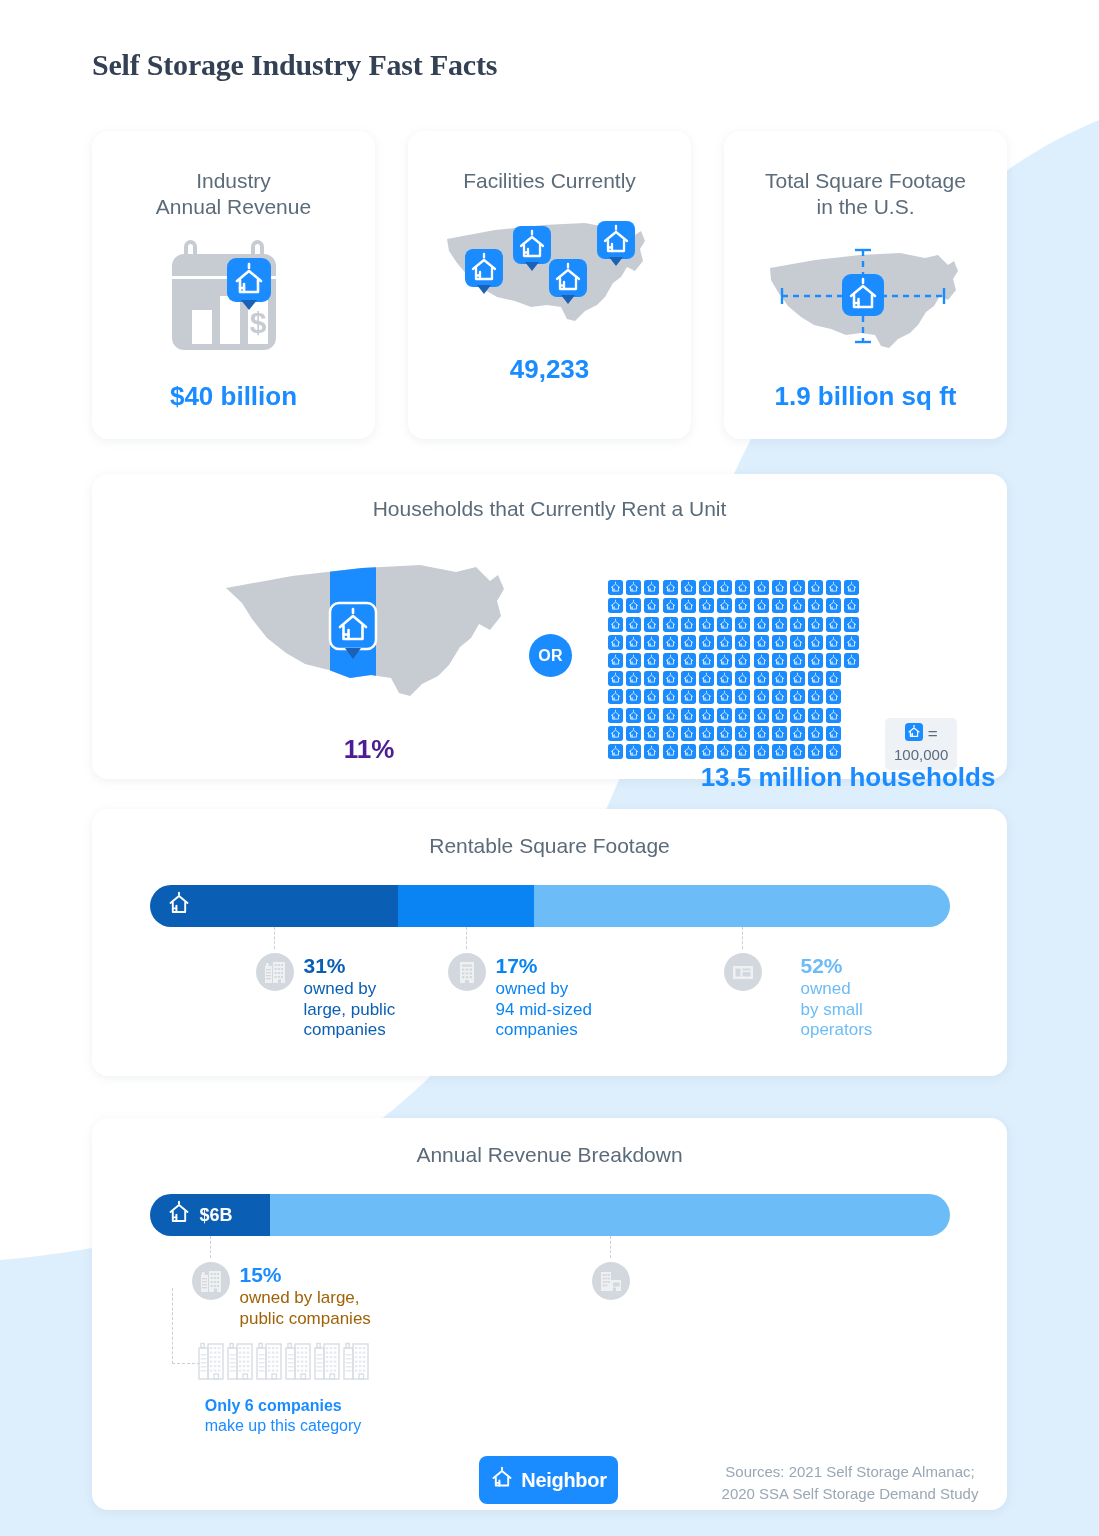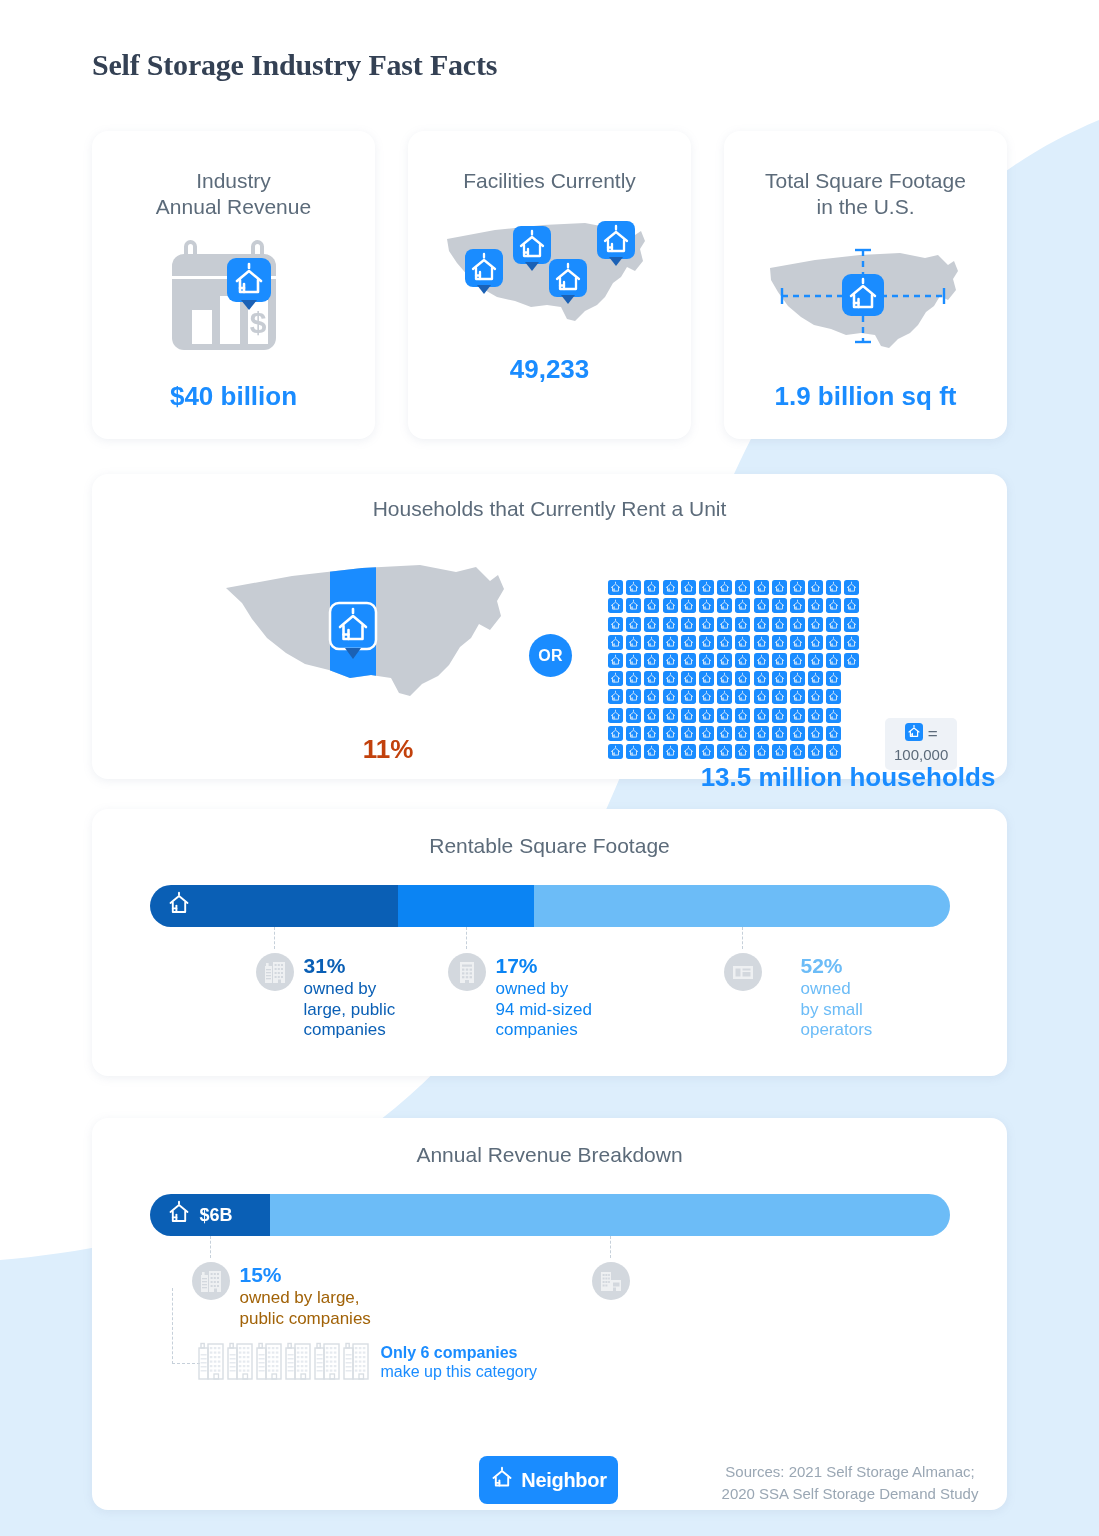--- a/index.html
+++ b/index.html
@@ -43,22 +43,22 @@
   #card-footage   { left: 724px; }
   .top-card .card-head { margin-top: 37px; }
   .top-card .art { height: 130px; display:flex; align-items:center; justify-content:center; margin-top: 12px;}
   .top-card .stat-val { margin-top: 18px; }
 
   
   #card-households { left: 92px; top: 474px; width: 915px; height: 305px; }
   #card-households .card-head { margin-top: 22px; font-size: 21px; }
   .hh-body { position: relative; height: 235px; }
   .hh-map { position: absolute; left: 120px; top: 22px; }
-  .hh-pct { position: absolute; left: 136px; top: 212px; width: 320px;
-            text-align:center; font-size: 26px; font-weight: bold; color:#c2410c; }
+  .hh-pct { position: absolute; left: 117px; top: 212px; width: 320px;
+            text-align:center; font-size: 26px; font-weight: bold; color:#4c1d95; }
   .or-badge {
     position: absolute; left: 437px; top: 112px;
     width: 43px; height: 43px; border-radius: 50%;
     background: #1a8cff; color: #fff; font-size: 16px; font-weight: bold;
     display: flex; align-items: center; justify-content: center; letter-spacing: .3px;
   }
   .hh-grid { position: absolute; left: 516px; top: 58px; }
   .hh-grid .grow { display: flex; gap: 3.2px; margin-bottom: 3.2px; }
   .hh-grid .gcell { width: 15px; height: 15px; }
   .hh-legend {
@@ -91,21 +91,21 @@
   .legrow { position: relative; width: 800px; margin: 0 auto; }
   .legitem { position: absolute; display: flex; gap: 10px; }
   .legcirc {
     width: 38px; height: 38px; border-radius: 50%; background: #d3d8de;
     display:flex; align-items:center; justify-content:center; flex: 0 0 38px;
   }
   .legtxt { line-height: 1.22; }
   .legpct { font-size: 21px; font-weight: bold; }
   .legdesc { font-size: 17px; }
 
-  .only6 { position: absolute; left: 0; top: 0; display:flex; align-items:center; gap: 12px; }
+  .only6 { position: absolute; left: 0; top: 0; display:flex; align-items:center; gap: 12px; flex-direction: column; }
   .only6 .b6 { display:flex; gap: 3px; }
   .only6 .o6txt { line-height:1.22; color:#1a8cff; font-size: 16px; }
   .only6 .o6txt b { font-weight: bold; display:block; }
   .dash-elbow { position:absolute; border-left: 1px dashed #c6d0da; border-bottom: 1px dashed #c6d0da; }
 
   
   .logo {
     position: absolute; left: 479px; top: 1456px; width: 139px; height: 48px;
     background: #1a8cff; border-radius: 8px;
     display:flex; align-items:center; justify-content:center; gap: 7px;

